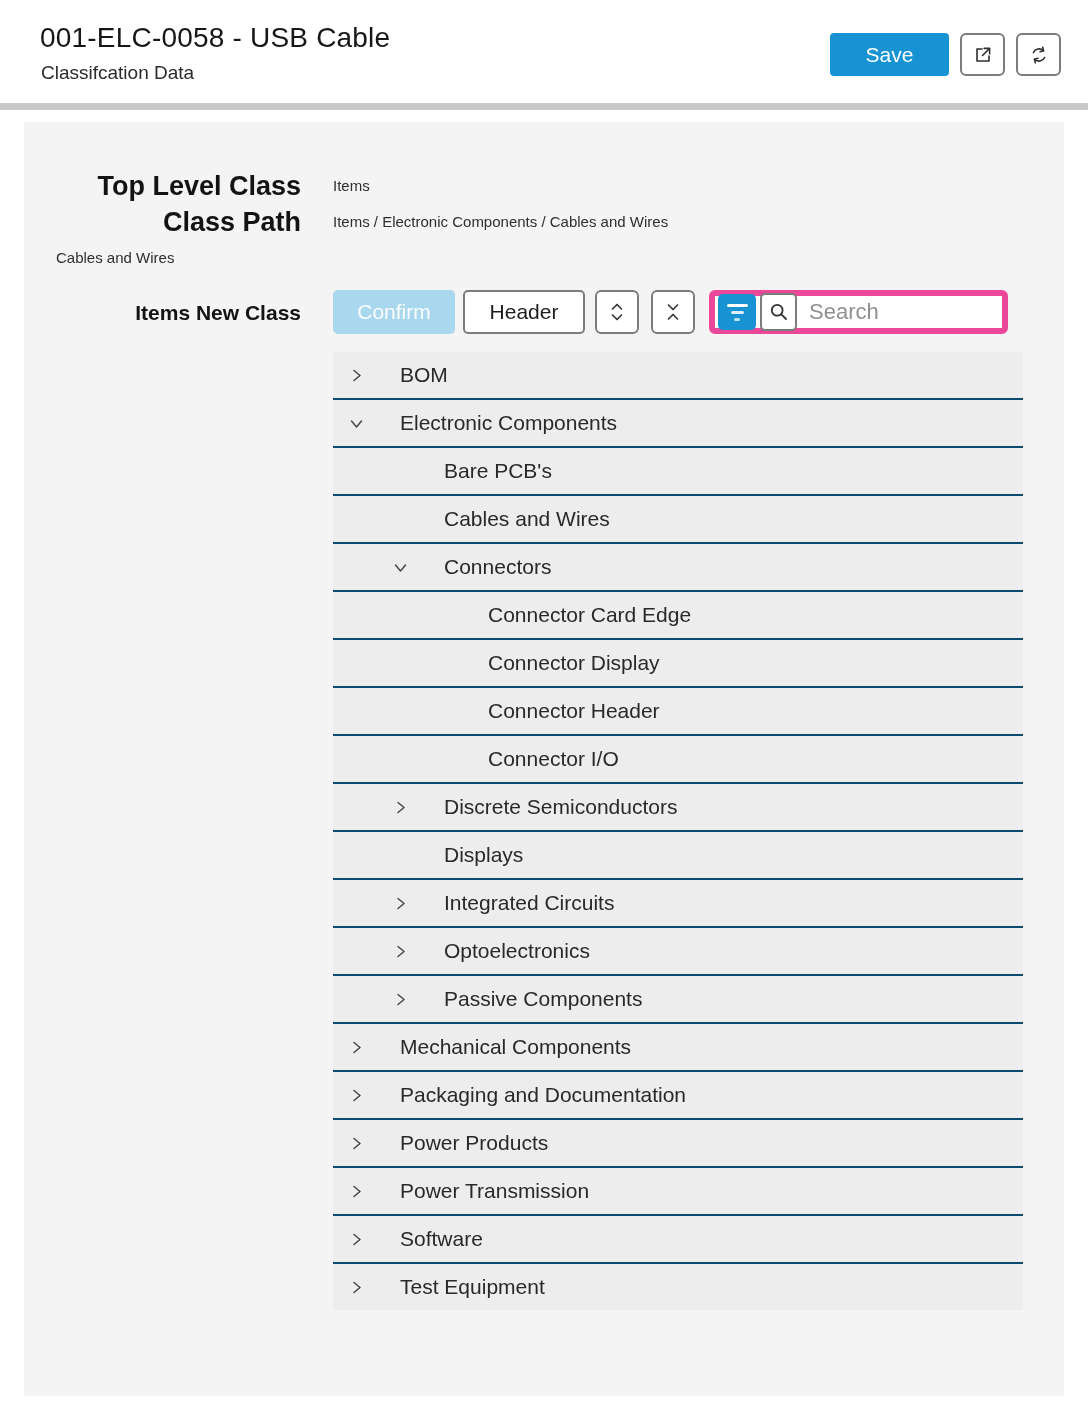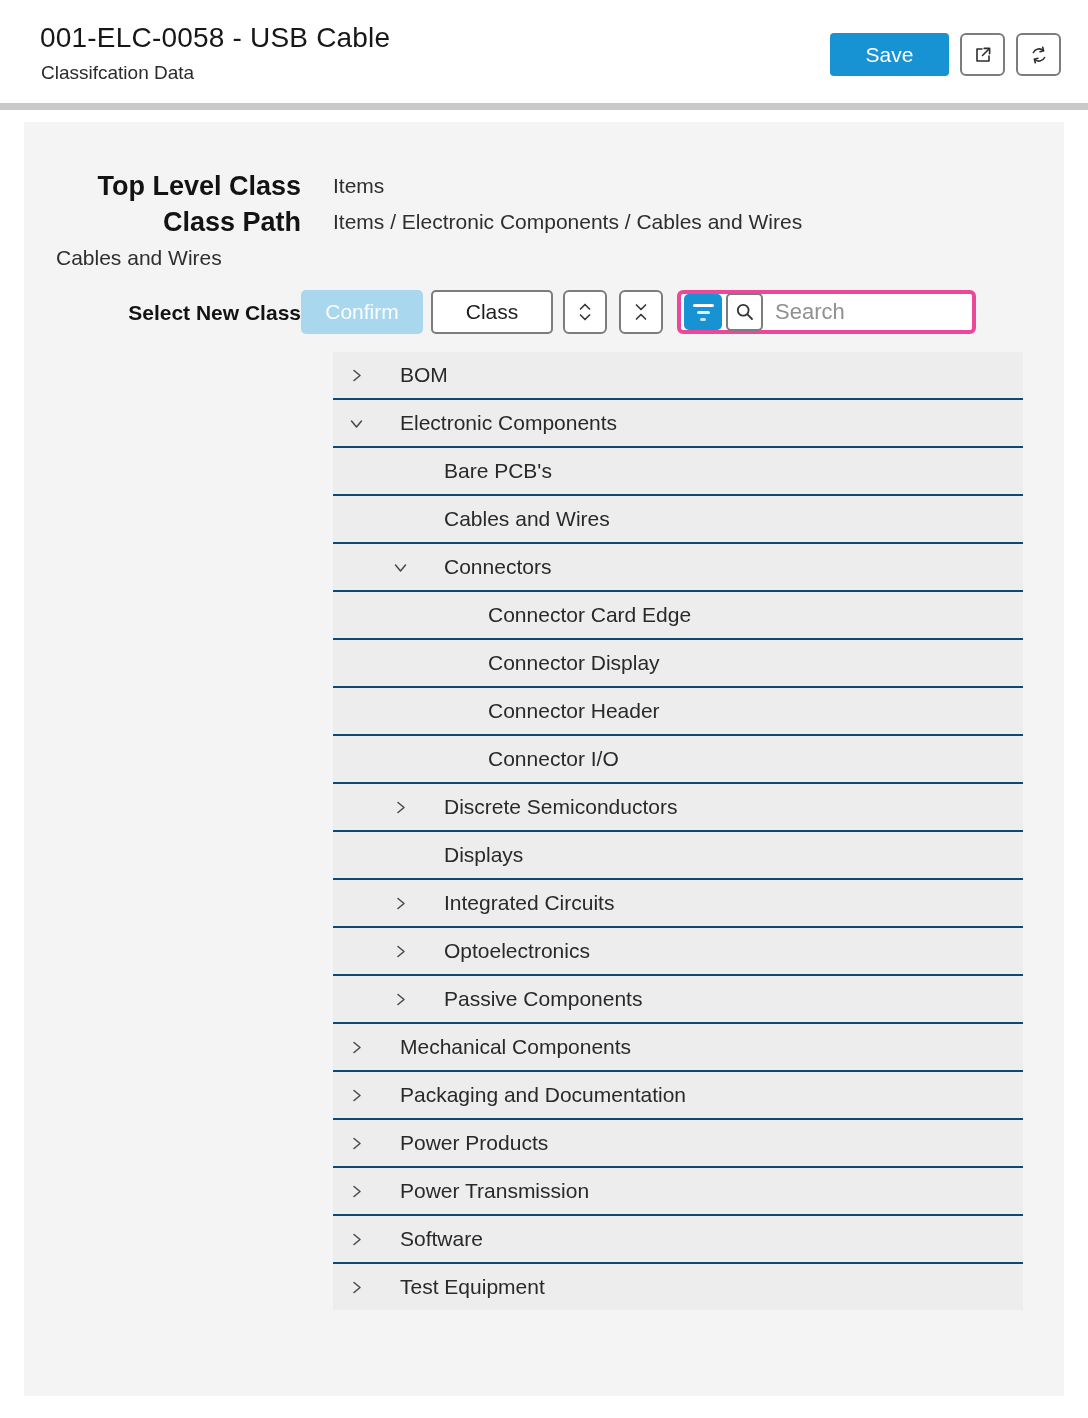--- a/index.html
+++ b/index.html
@@ -18,36 +18,36 @@
     display:flex; align-items:center; justify-content:center; cursor:pointer; color:#2e2e2e; }
   .icon-btn svg { stroke:#2e2e2e; fill:none; stroke-width:1.6; stroke-linecap:round; stroke-linejoin:round; }
   .divider { width:100%; height:7px; background:#c9c9c9; }
 
   
   .panel { position:absolute; left:24px; top:122px; width:1040px; height:1274px; background:#f4f4f4; }
 
   .fields { position:absolute; top:46px; left:0; width:100%; }
   .field-row { display:flex; height:36px; line-height:36px; }
   .field-label { width:277px; text-align:right; font-weight:bold; font-size:27px; color:#131313; flex:none; }
-  .field-value { margin-left:32px; font-size:21px; color:#2e2e2e; white-space:nowrap; }
+  .field-value { margin-left:32px; font-size:15px; color:#2e2e2e; white-space:nowrap; }
 
   
   .selector-row { position:absolute; top:168px; left:0; width:100%; height:46px; display:flex; }
   .selector-label { width:277px; flex:none; text-align:right; font-weight:bold; font-size:21px; color:#131313; line-height:46px; }
-  .controls { display:flex; align-items:flex-start;justify-content:center; }
+  .controls { margin-left:32px; display:flex; align-items:flex-start;justify-content:center; }
   .btn-confirm { width:122px; height:44px; background:var(--confirm-bg,#a9d8ee); color:rgba(255,255,255,.95);
     border:none; border-radius:5px; font-size:21px; font-family:inherit; }
   .btn-cancel { width:122px; height:44px; margin-left:8px; background:#fff; border:2px solid #7c7c7c;
     border-radius:5px; font-size:21px; color:#1d1d1d; font-family:inherit; cursor:pointer; }
   .tree-btn { width:44px; height:44px; background:#fff; border:2px solid #7c7c7c; border-radius:6px;
     display:flex; align-items:center; justify-content:center; cursor:pointer; }
   .tree-btn.first { margin-left:10px; } .tree-btn.second { margin-left:12px; }
   .tree-btn svg { stroke:#3a3a3a; fill:none; stroke-width:1.7; stroke-linecap:round; stroke-linejoin:round; }
 
-  .search-group { margin-left:14px; width:299px; height:44px; background:#fff; border:4px solid #ec4899;
+  .search-group { margin-left:14px; width:299px; height:44px; background:#fff; border:6px solid #ec4899;
     border-radius:6px; display:flex; align-items:center; padding:8px 3px; }
   .filter-btn { width:38px; height:36px; flex:none; border:none; border-radius:5px; background:var(--accent,#1792d3);
     display:flex; flex-direction:column; align-items:center; justify-content:center; gap:4px; cursor:pointer; }
   .filter-btn .bar { height:3px; background:#fff; border-radius:2px; }
   .filter-btn .bar.b1 { width:21px; } .filter-btn .bar.b2 { width:13px; opacity:.85; } .filter-btn .bar.b3 { width:6px; opacity:.75; }
   .search-btn { width:37px; height:38px; flex:none; margin-left:4px; background:#fff; border:2px solid #7c7c7c;
     border-radius:5px; display:flex; align-items:center; justify-content:center; cursor:pointer; }
   .search-btn svg { stroke:#333; fill:none; stroke-width:1.8; stroke-linecap:round; }
   .search-input { border:none; outline:none; background:transparent; margin-left:12px; flex:1; min-width:0;
     font-size:22px; color:#333; font-family:inherit; }
@@ -105,24 +105,24 @@
     <div class="field-row">
       <div class="field-label">Class Path</div>
       <div class="field-value">Items / Electronic Components / Cables and Wires</div>
     </div>
     <div class="field-row">
       <div class="field-value">Cables and Wires</div>
     </div>
   </div>
 
   <div class="selector-row">
-    <div class="selector-label">Select New Class</div>
+    <div class="selector-label">Items New Class</div>
     <div class="controls">
       <button class="btn-confirm" disabled="">Confirm</button>
-      <button class="btn-cancel">Class</button>
+      <button class="btn-cancel">Header</button>
       <button class="tree-btn first">
         <span style="display:flex">
           <svg width="20" height="22" viewBox="0 0 20 22">
             <polyline points="5.5 8 10 3.5 14.5 8"></polyline>
             <polyline points="5.5 14 10 18.5 14.5 14"></polyline>
           </svg>
         </span>
       </button>
       <button class="tree-btn second">
         <span style="display:flex">

